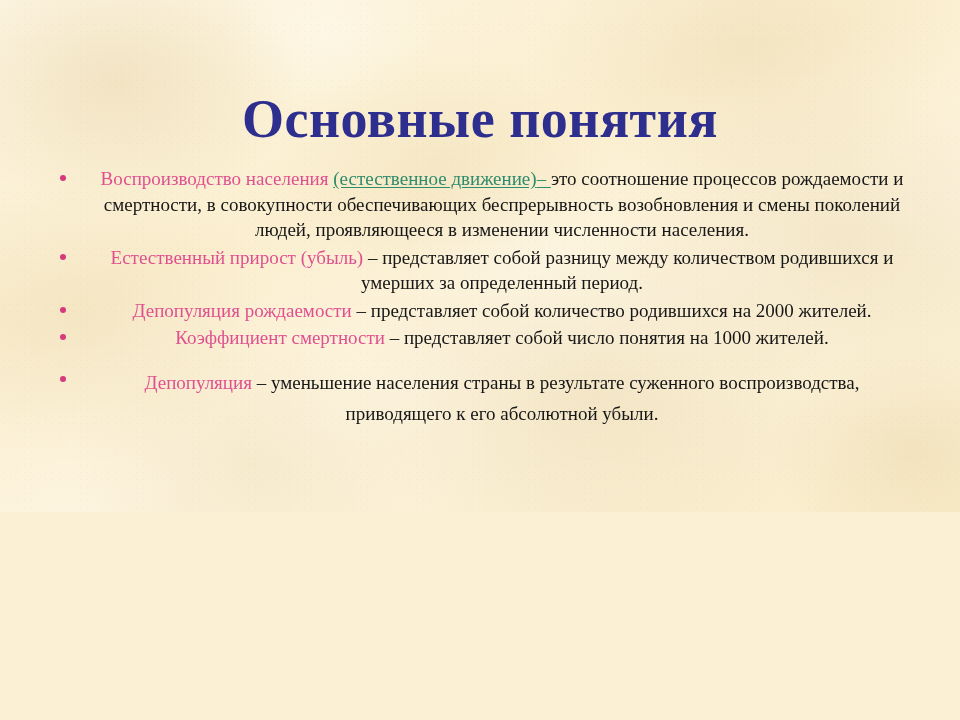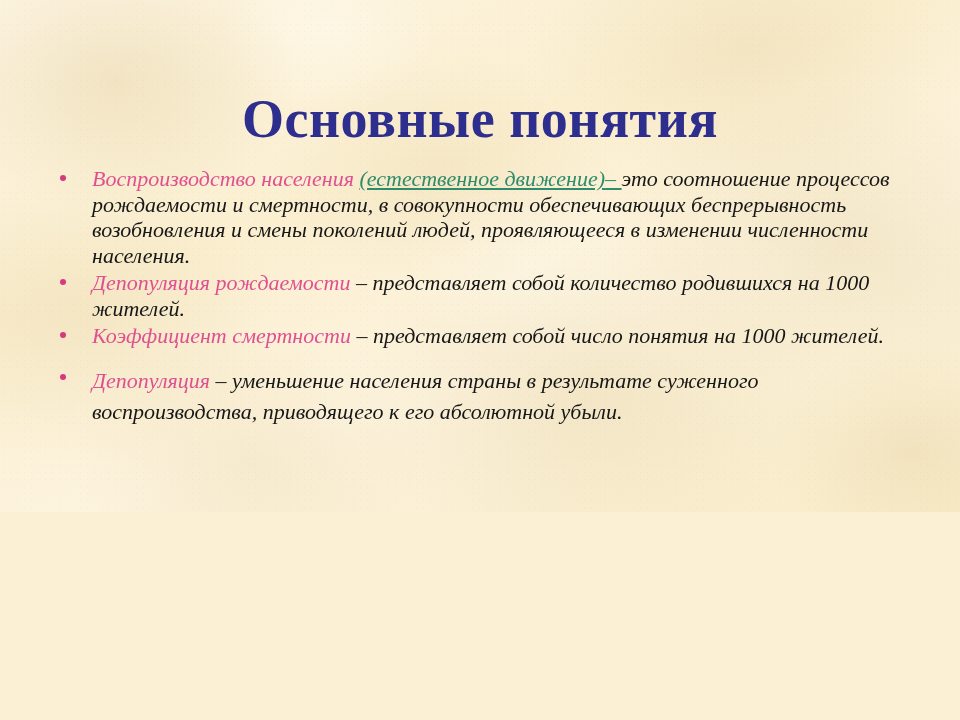--- a/index.html
+++ b/index.html
@@ -69,24 +69,23 @@
     position: absolute;
     top: 166px;
     left: 56px;
     width: 856px;
   }
   .bullet-row {
     position: relative;
     padding-left: 36px;
     margin-bottom: 2px;
     color: #171717;
-    font-size: 22px;
+    font-size: 19px;
     line-height: 25.5px;
-    text-align: left;
-    font-style: italic;
+    text-align: center;
   }
   .bullet-row.loose {
     line-height: 31px;
     margin-top: 16px;
   }
   .dot {
     position: absolute;
     left: 4px;
     top: 9px;
     width: 6px;
@@ -117,24 +116,28 @@
 
   <h1 id="title">Основные понятия</h1>
 
   <div id="content">
 
     <div class="bullet-row">
       <span class="dot"></span>
       <span class="term">Воспроизводство населения </span><span class="link">(естественное движение)</span><span class="dash-link">– </span><span class="plain">это соотношение процессов рождаемости и смертности, в совокупности обеспечивающих беспрерывность возобновления и смены поколений людей, проявляющееся в изменении численности населения.</span>
     </div>
 
+    <div class="bullet-row">
+      <span class="dot"></span>
+      <span class="term">Естественный прирост (убыль)</span><span class="plain"> – представляет собой разницу между количеством родившихся и умерших за определенный период.</span>
+    </div>
 
     <div class="bullet-row">
       <span class="dot"></span>
-      <span class="term">Депопуляция рождаемости</span><span class="plain"> – представляет собой количество родившихся на 1000 жителей.</span>
+      <span class="term">Депопуляция рождаемости</span><span class="plain"> – представляет собой количество родившихся на 2000 жителей.</span>
     </div>
 
     <div class="bullet-row">
       <span class="dot"></span>
       <span class="term">Коэффициент смертности</span><span class="plain"> – представляет собой число понятия на 1000 жителей.</span>
     </div>
 
 
     <div class="bullet-row loose">
       <span class="dot"></span>

